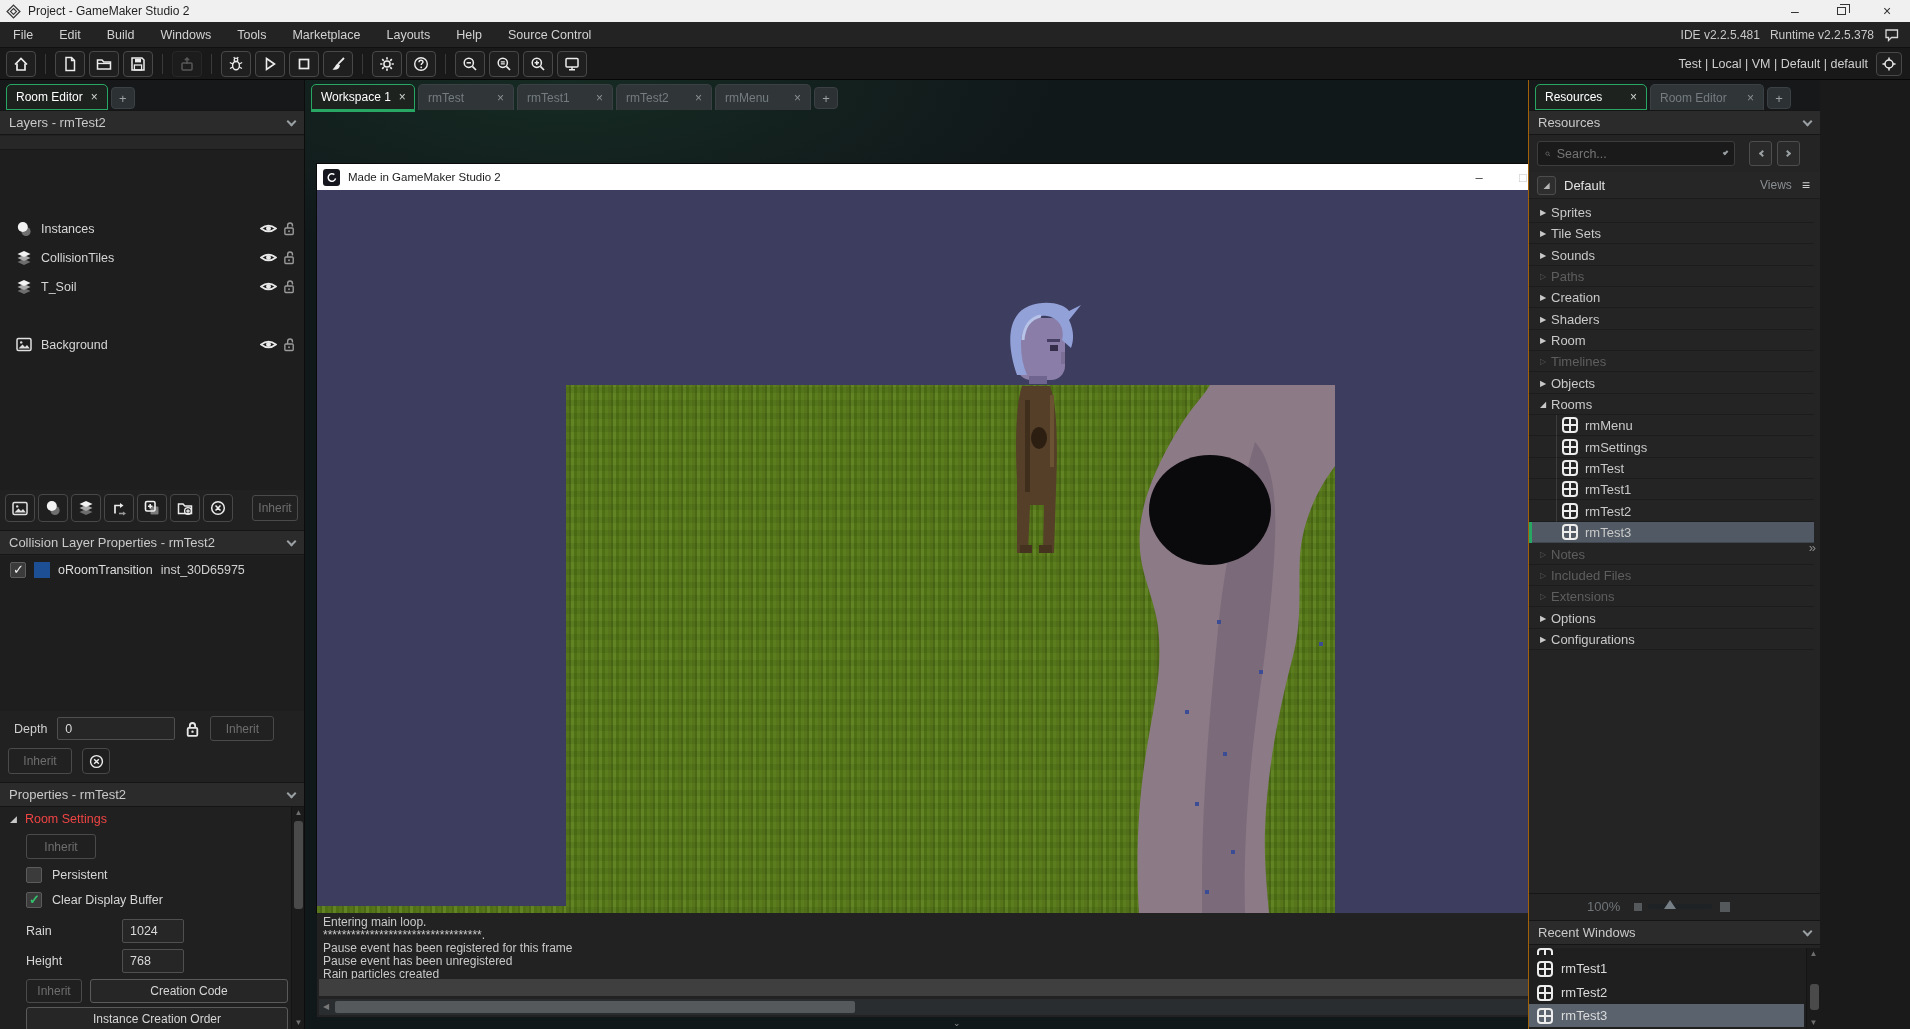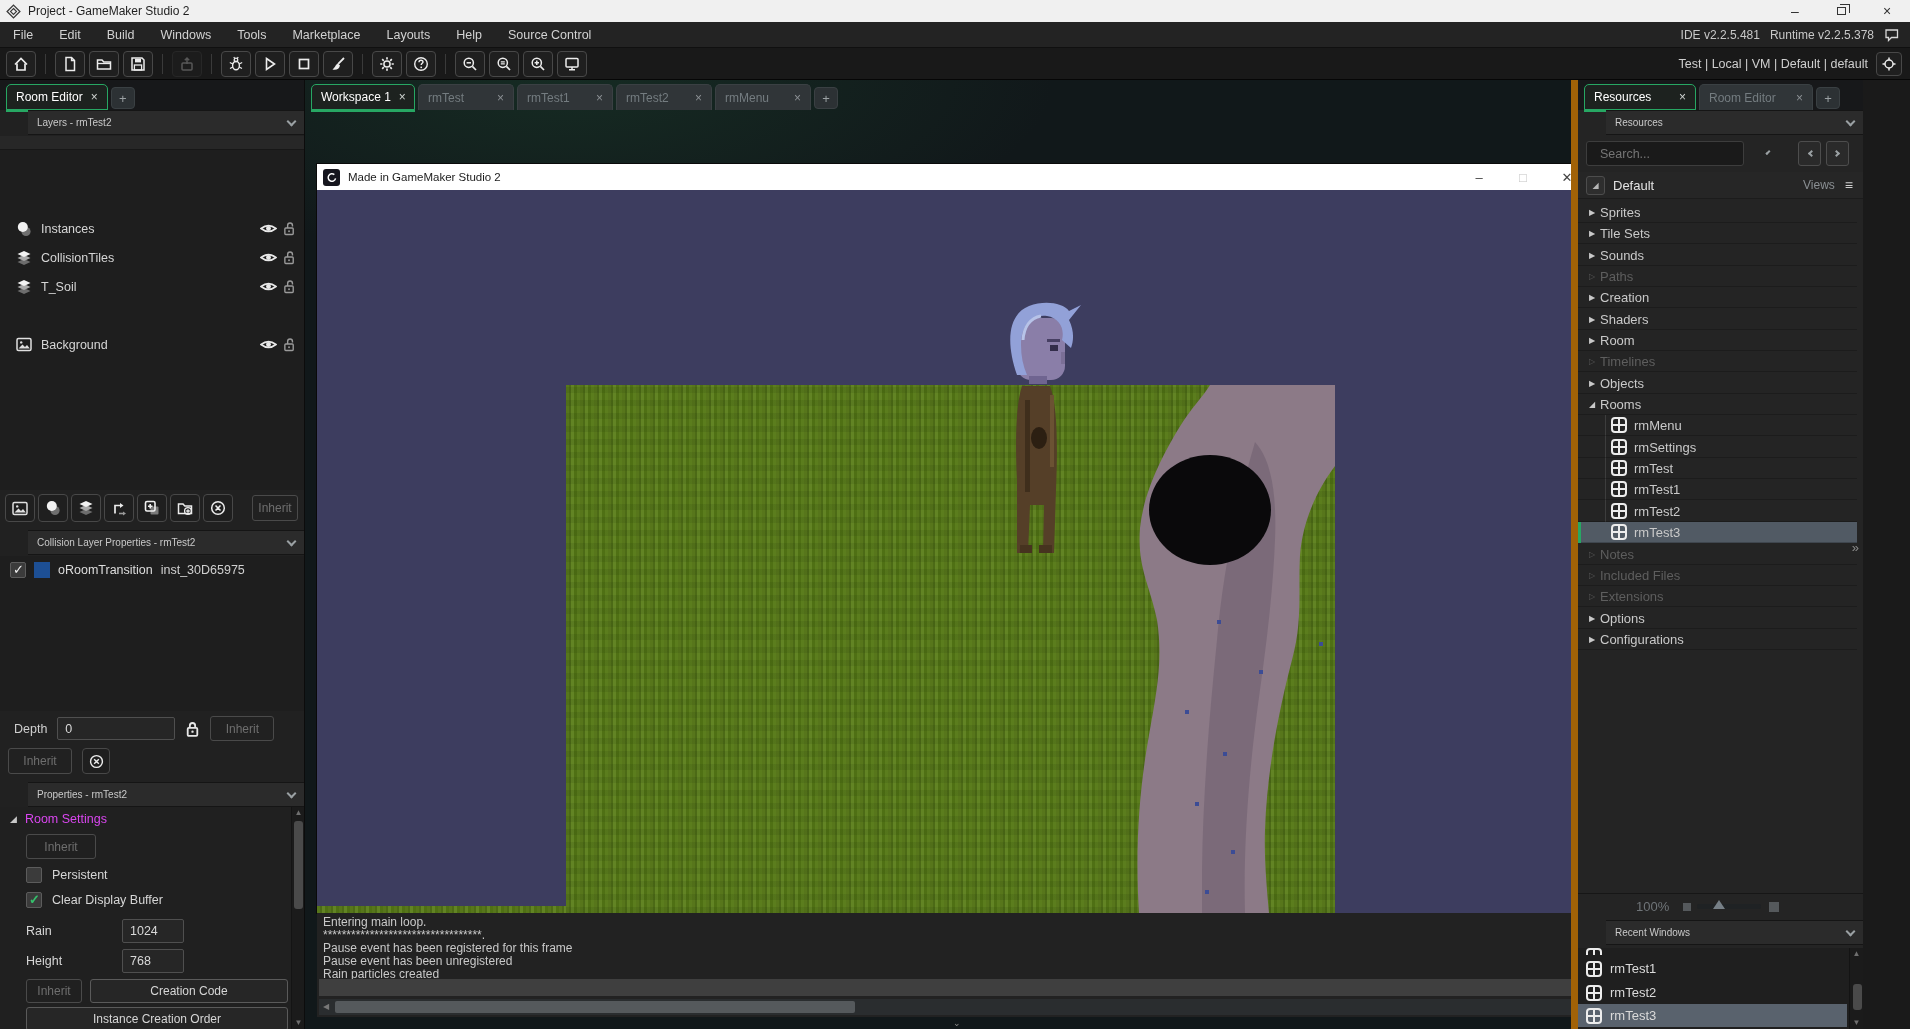--- a/index.html
+++ b/index.html
@@ -31,35 +31,35 @@
     display:flex; align-items:center; justify-content:center; }
   .tbtn.dis { border-color:#333; opacity:.55; }
   .tsep { width:1px; height:20px; background:#3a3a3a; margin:0 5px; }
   .toolbar-right { margin-left:auto; display:flex; align-items:center; gap:8px; padding-right:8px; color:#cfcfcf; font-size:12.5px; }
 
   
   .lpanel { position:absolute; left:0; top:80px; width:305px; height:949px; background:#212121; border-right:1px solid #0c0c0c; }
   .center { position:absolute; left:305px; top:80px; width:1305px; height:949px;
     background:radial-gradient(700px 260px at 260px 0px, rgba(34,92,58,.28), rgba(0,0,0,0) 70%), #11181a; }
   .splitter { position:absolute; left:1610px; top:80px; width:8px; height:949px; background:#161616; }
-  .rpanel { position:absolute; left:1571px; top:80px; width:292px; height:949px; background:#242424; border-left:7px solid #a16207; }
+  .rpanel { position:absolute; left:1528px; top:80px; width:292px; height:949px; background:#242424; border-left:1px solid #a16207; }
 
   
   .tabbar { position:absolute; left:0; top:0; right:0; height:30px; background:#17181a; display:flex; align-items:flex-end; gap:3px; padding-left:6px; }
   .tab { height:26px; display:flex; align-items:center; gap:8px; padding:0 9px; font-size:12px;
     border-radius:5px 5px 0 0; background:#303538; color:#747c80; border:1px solid #3a4043; border-bottom:none; white-space:nowrap; }
   .tab.active { background:#1d221f; color:#fff; border:1px solid #27a763; box-shadow:0 2px 0 #27a763; }
   .tab .x { font-size:12px; color:#8b9094; }
   .tab.active .x { color:#cfd4d1; }
   .plustab { height:22px; width:24px; margin-bottom:1px; background:#2c3134; border:1px solid #3a4043; border-radius:4px;
     color:#9aa0a3; font-size:13px; display:flex; align-items:center; justify-content:center; }
 
   
   .hdr { position:absolute; left:0; right:0; height:25px; background:#2b2b2b; border-top:1px solid #151515; border-bottom:1px solid #151515;
-    display:flex; align-items:center; padding:0 9px; color:#c9c9c9; font-size:10px;margin-left:28px; }
+    display:flex; align-items:center; padding:0 9px; color:#c9c9c9; font-size:13px; }
   .chev { display:inline-block; width:7px; height:7px; border-right:2px solid #9aa0a3; border-bottom:2px solid #9aa0a3; transform:rotate(45deg); margin-top:-3px; }
   .chev.sm { width:5px; height:5px; }
   .hdr .chev { margin-left:auto; }
 
   
   .lrows { position:absolute; left:0; top:55px; right:0; height:355px; background:#1e1e1e; }
   .lstrip { position:absolute; left:0; top:55px; right:0; height:14px; background:#272727; border-bottom:1px solid #171717; }
   .layer-row { position:absolute; left:0; right:0; height:29px; display:flex; align-items:center; gap:9px; padding-left:16px; color:#d6d6d6; font-size:12.5px; }
   .layer-row.sel { background:#4d545e; }
   .layer-row .sp { margin-left:auto; display:flex; align-items:center; gap:6px; padding-right:8px; }
@@ -102,21 +102,21 @@
   .log { position:absolute; left:12px; top:833px; width:1278px; height:104px; background:#222222; }
   .log-line { position:absolute; left:6px; color:#c9c9c9; font-size:12px; white-space:pre; }
   .log-input { position:absolute; left:2px; right:2px; top:66px; height:17px; background:#3f3f3f; }
   .hscroll { position:absolute; left:2px; right:2px; top:86px; height:16px; background:#2a2d2f; }
   .hscroll .arrow { position:absolute; top:0; width:14px; height:16px; color:#777; font-size:8px; line-height:16px; text-align:center; }
   .hscroll .thumb { position:absolute; left:16px; top:2px; width:520px; height:12px; background:#55595c; border-radius:2px; }
   .vscroll { position:absolute; left:1293px; top:32px; width:10px; height:905px; background:#15191b; }
   .vscroll .thumb { position:absolute; left:1px; top:0; width:8px; height:795px; background:#3f464a; border-radius:3px; }
 
   
-  .searchbox { position:absolute; left:8px; top:61px; width:158px; height:25px; background:#1a1a1a; border:1px solid #3d3d3d; border-radius:3px;
+  .searchbox { position:absolute; left:8px; top:61px; width:198px; height:25px; background:#1a1a1a; border:1px solid #3d3d3d; border-radius:3px;
     display:flex; align-items:center; gap:6px; padding:0 7px; }
   .searchbox input { flex:1; background:transparent; border:none; outline:none; color:#8a8a8a; font-size:12.5px; font-family:"Liberation Sans", sans-serif; }
   .navbtn { position:absolute; top:61px; width:23px; height:25px; background:#2a2a2a; border:1px solid #4d4d4d; border-radius:3px;
     display:flex; align-items:center; justify-content:center; }
   .defrow { position:absolute; left:0; top:92px; right:0; height:27px; background:#262626; display:flex; align-items:center; border-bottom:1px solid #1c1c1c; }
   .defico { width:19px; height:19px; margin:0 8px; background:#2e2e2e; border:1px solid #4d4d4d; border-radius:3px;
     color:#b5b5b5; font-size:8px; display:flex; align-items:center; justify-content:center; }
   .trow { position:absolute; left:0; right:6px; height:21px; display:flex; align-items:center; color:#c9c9c9; font-size:13px; border-bottom:1px solid rgba(0,0,0,.22); }
   .trow .tri { width:16px; text-align:center; margin-left:6px; font-size:8px; }
   .trow.child { padding-left:33px; }
@@ -543,21 +543,21 @@
     </div>
 
     <div class="hdr" style="top:702px">
       <span>Properties - rmTest2</span>
         <span class="chev"></span>
     </div>
 
     <div class="abs" style="left:0;top:727px;right:0;bottom:0;background:#202020">
       <div class="abs" style="left:10px;top:5px;display:flex;align-items:center;gap:8px">
         <span class="tri e"></span>
-        <span style="color:#d946ef;font-size:12.5px">Room Settings</span>
+        <span style="color:#ef4444;font-size:12.5px">Room Settings</span>
       </div>
       <div class="ghostbtn" style="position:absolute;left:26px;top:27px;width:70px;height:25px">Inherit</div>
       <div class="abs" style="left:26px;top:60px;display:flex;align-items:center;gap:10px">
         <span class="cb"></span>
         <span style="color:#d6d6d6;font-size:12.5px">Persistent</span>
       </div>
       <div class="abs" style="left:26px;top:85px;display:flex;align-items:center;gap:10px">
         <span class="cb ckg"></span>
         <span style="color:#d6d6d6;font-size:12.5px">Clear Display Buffer</span>
       </div>

